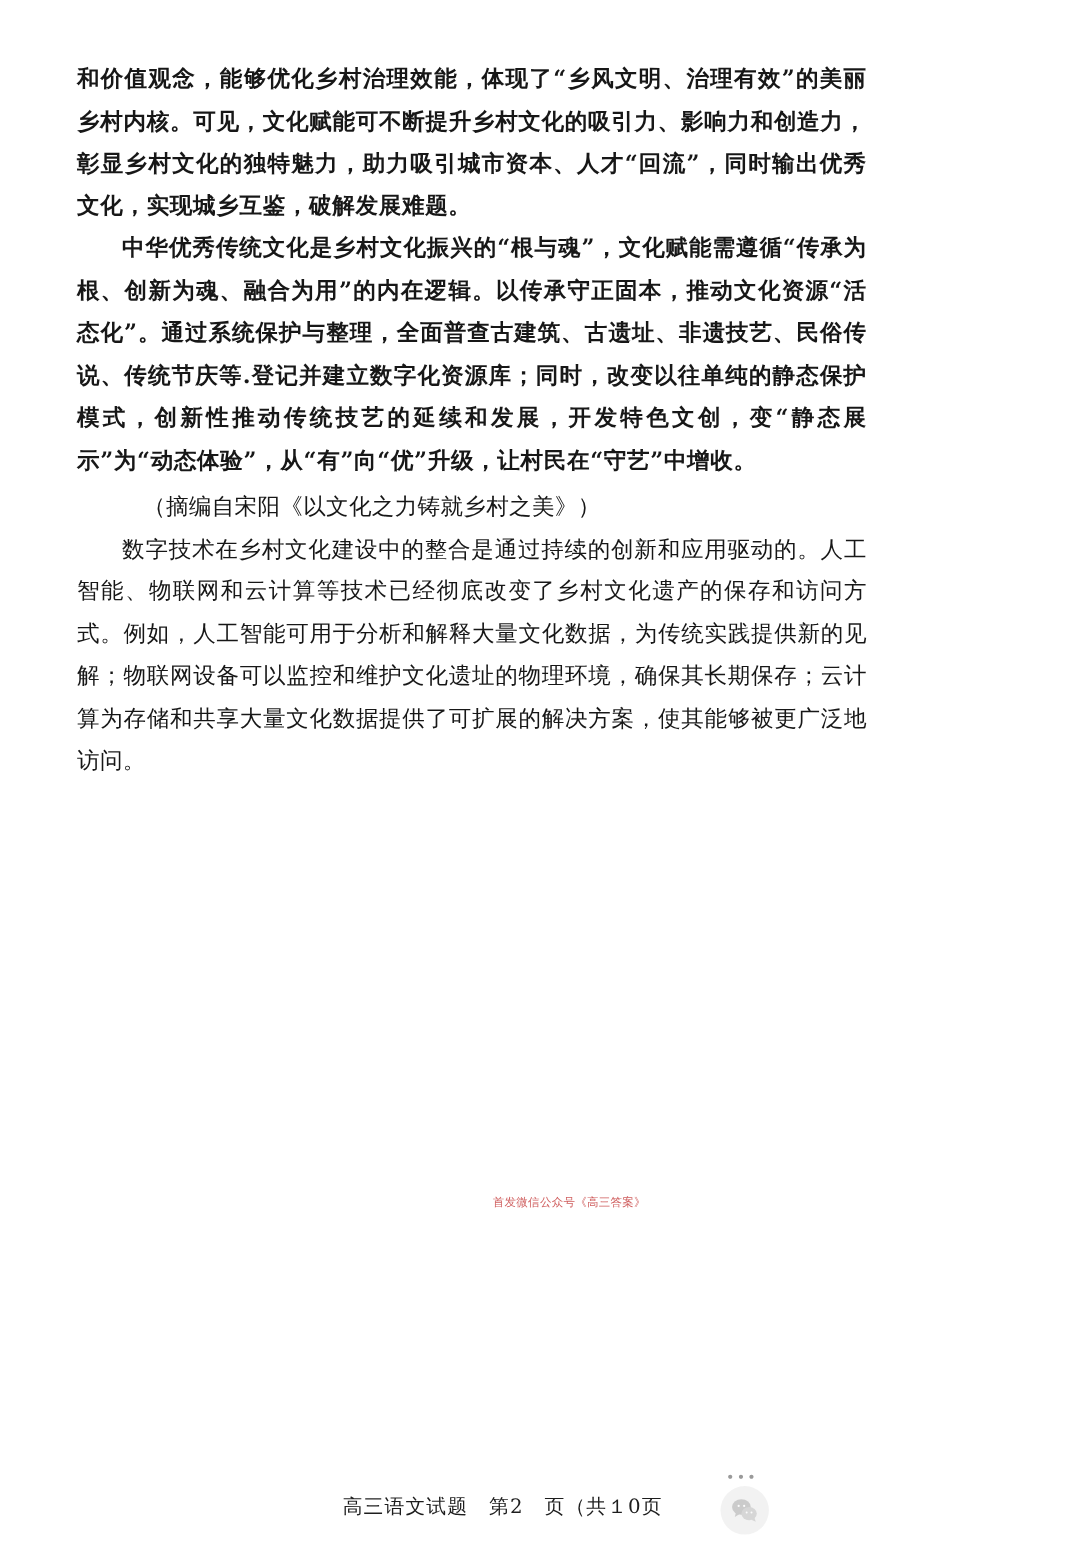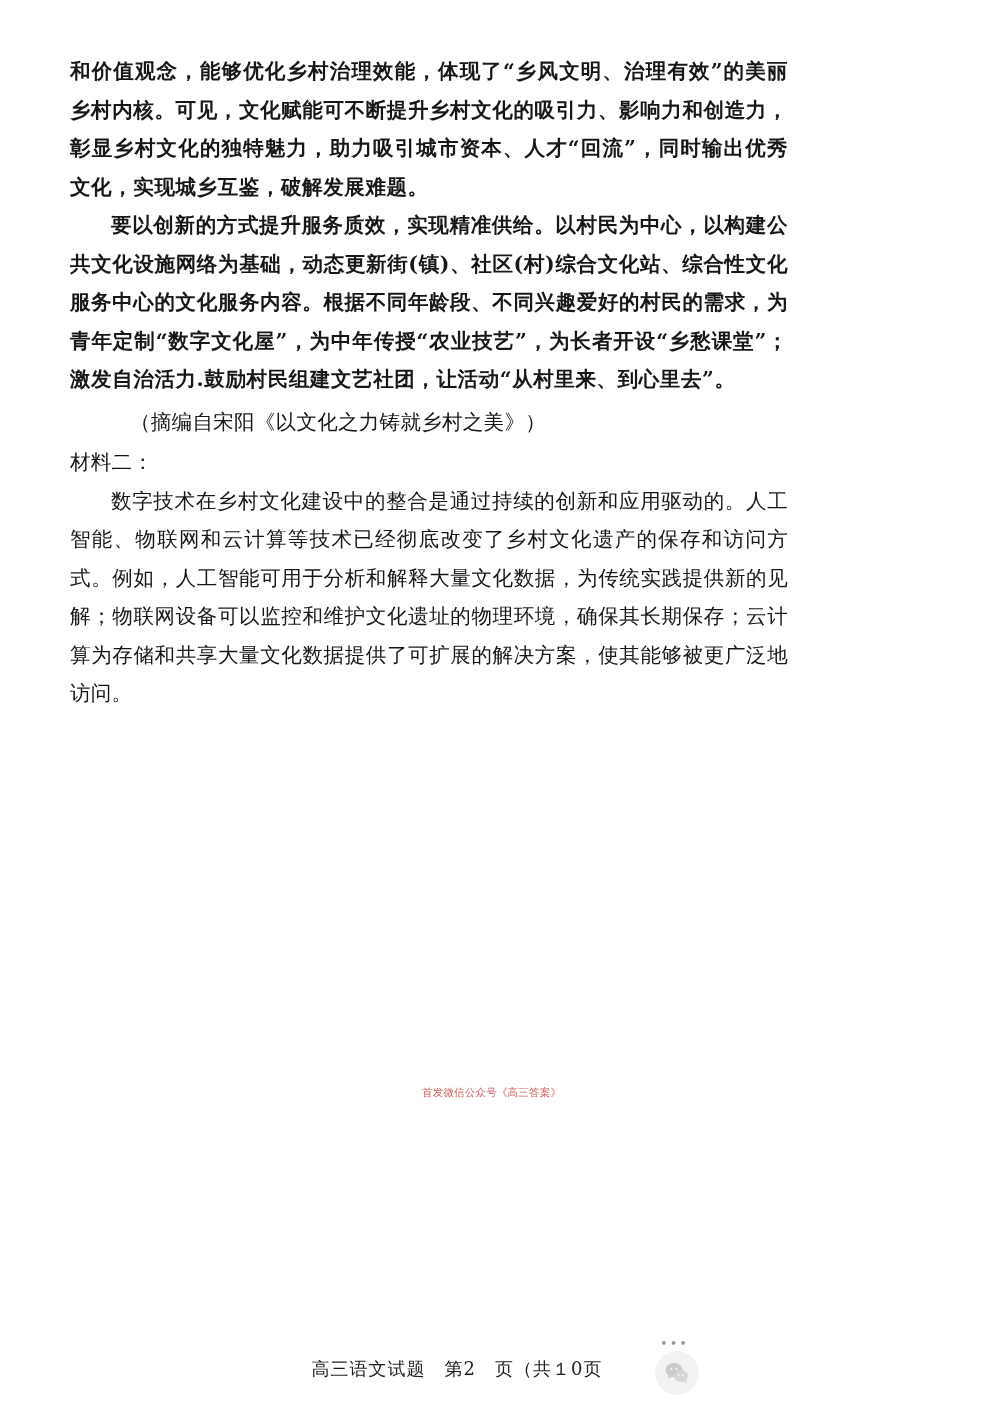--- a/index.html
+++ b/index.html
@@ -47,21 +47,21 @@
     line-height: 38.5px;
     padding-left: 60px;
   }
   .section-label {
     font-size: 20.5px;
     line-height: 38.5px;
     margin-top: 2px;
   }
   .watermark {
     position: absolute;
-    left: 422px;
+    left: 448px;
     top: 1086px;
     font-size: 10.5px;
     color: #d06060;
     font-family: Liberation Sans, sans-serif;
     letter-spacing: 0.2px;
     white-space: nowrap;
   }
   .footer {
     position: absolute;
     left: 0;
@@ -100,27 +100,26 @@
 </style>
 </head>
 <body>
 
 <div class="page">
 
   <div class="body-text">
 
     <p class="para-bold">和价值观念，能够优化乡村治理效能，体现了“乡风文明、治理有效”的美丽乡村内核。可见，文化赋能可不断提升乡村文化的吸引力、影响力和创造力，彰显乡村文化的独特魅力，助力吸引城市资本、人才“回流”，同时输出优秀文化，实现城乡互鉴，破解发展难题。</p>
 
+    <p class="para-bold indent">中华优秀传统文化是乡村文化振兴的“根与魂”，文化赋能需遵循“传承为根、创新为魂、融合为用”的内在逻辑。以传承守正固本，推动文化资源“活态化”。通过系统保护与整理，全面普查古建筑、古遗址、非遗技艺、民俗传说、传统节庆等.登记并建立数字化资源库；同时，改变以往单纯的静态保护模式，创新性推动传统技艺的延续和发展，开发特色文创，变“静态展示”为“动态体验”，从“有”向“优”升级，让村民在“守艺”中增收。</p>
 
-    <p class="para-bold indent">要以创新的方式提升服务质效，实现精准供给。以村民为中心，以构建公共文化设施网络为基础，动态更新街(镇)、社区(村)综合文化站、综合性文化服务中心的文化服务内容。根据不同年龄段、不同兴趣爱好的村民的需求，为青年定制“数字文化屋”，为中年传授“农业技艺”，为长者开设“乡愁课堂”；激发自治活力.鼓励村民组建文艺社团，让活动“从村里来、到心里去”。</p>
 
 
     <p class="source-line">（摘编自宋阳《以文化之力铸就乡村之美》）</p>
 
-    <p class="section-label">材料二：</p>
 
 
     <p class="indent">数字技术在乡村文化建设中的整合是通过持续的创新和应用驱动的。人工智能、物联网和云计算等技术已经彻底改变了乡村文化遗产的保存和访问方式。例如，人工智能可用于分析和解释大量文化数据，为传统实践提供新的见解；物联网设备可以监控和维护文化遗址的物理环境，确保其长期保存；云计算为存储和共享大量文化数据提供了可扩展的解决方案，使其能够被更广泛地访问。</p>
 
 
   </div>
 
 </div>
 
 <div class="watermark">首发微信公众号《高三答案》</div>

